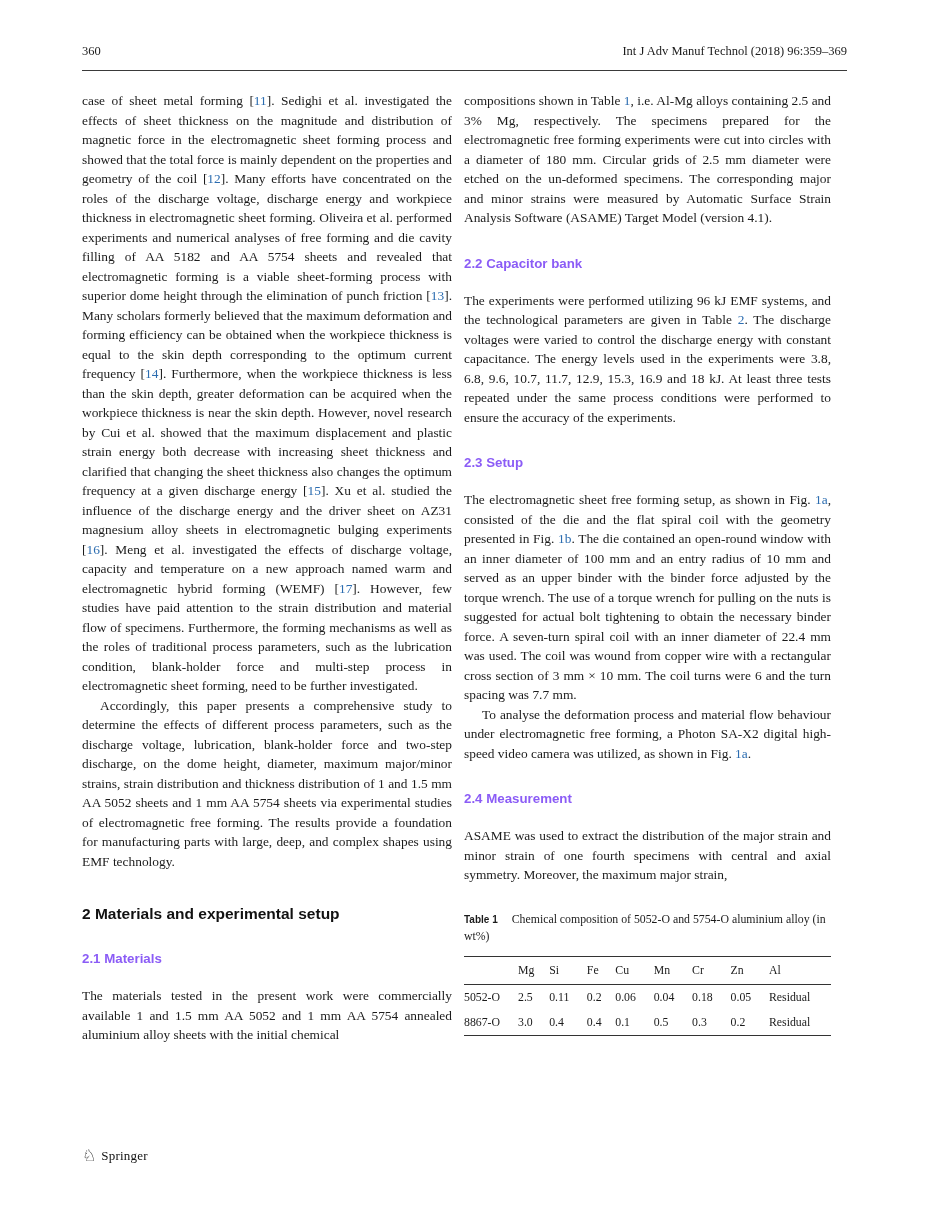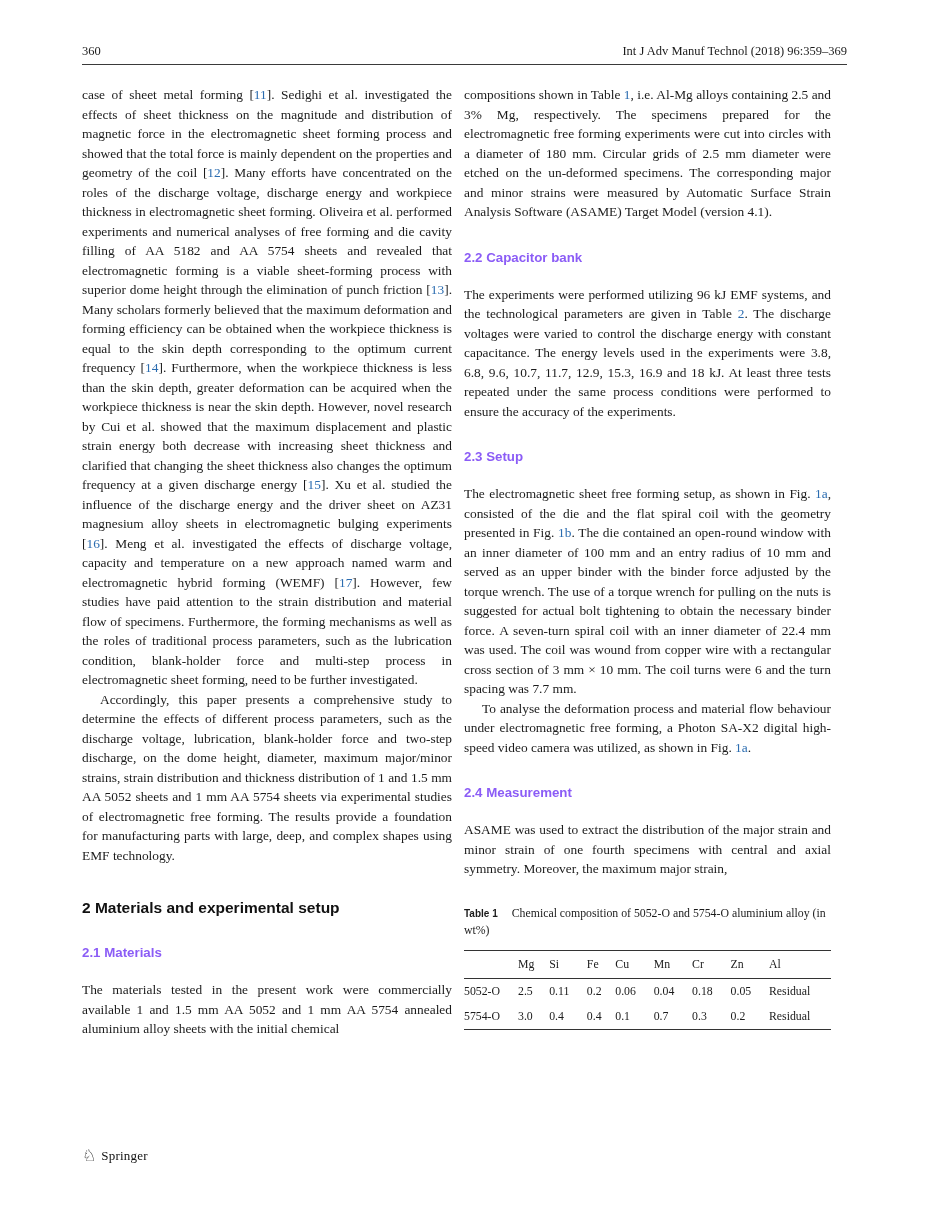--- a/index.html
+++ b/index.html
@@ -6,21 +6,21 @@
   html,body { background:#ffffff; }
   body {
     width:925px; height:1230px; overflow:hidden;
     font-family:"Liberation Serif", serif;
     color:#1b1b1b;
     position:relative;
   }
   .page { position:relative; width:925px; height:1230px; padding:44px 78px 0 82px; }
   .page-header {
     display:flex; justify-content:space-between; align-items:flex-end;
-    font-size:12.5px; padding-bottom:5px;
+    font-size:12.5px; padding-bottom:11px;
     border-bottom:1px solid #3a3a3a;
   }
   .columns { display:flex; gap:12px; margin-top:20px; }
   .col-left  { width:370px; flex:0 0 370px; }
   .col-right { width:367px; flex:0 0 367px; }
   .para {
     font-size:13.4px; line-height:19.5px; text-align:justify;
   }
   .para.indent { text-indent:18px; }
   .cite { color:var(--cite, #2b6cb0); cursor:pointer; }
@@ -107,26 +107,26 @@
                 <td>2.5</td>
                 <td>0.11</td>
                 <td>0.2</td>
                 <td>0.06</td>
                 <td>0.04</td>
                 <td>0.18</td>
                 <td>0.05</td>
                 <td>Residual</td>
               </tr>
               <tr>
-                <td>5754-O</td>
+                <td>8867-O</td>
                 <td>3.0</td>
                 <td>0.4</td>
                 <td>0.4</td>
                 <td>0.1</td>
-                <td>0.7</td>
+                <td>0.5</td>
                 <td>0.3</td>
                 <td>0.2</td>
                 <td>Residual</td>
               </tr>
             </tbody>
         </table>
       </div>
     </div>
   </div>
 

